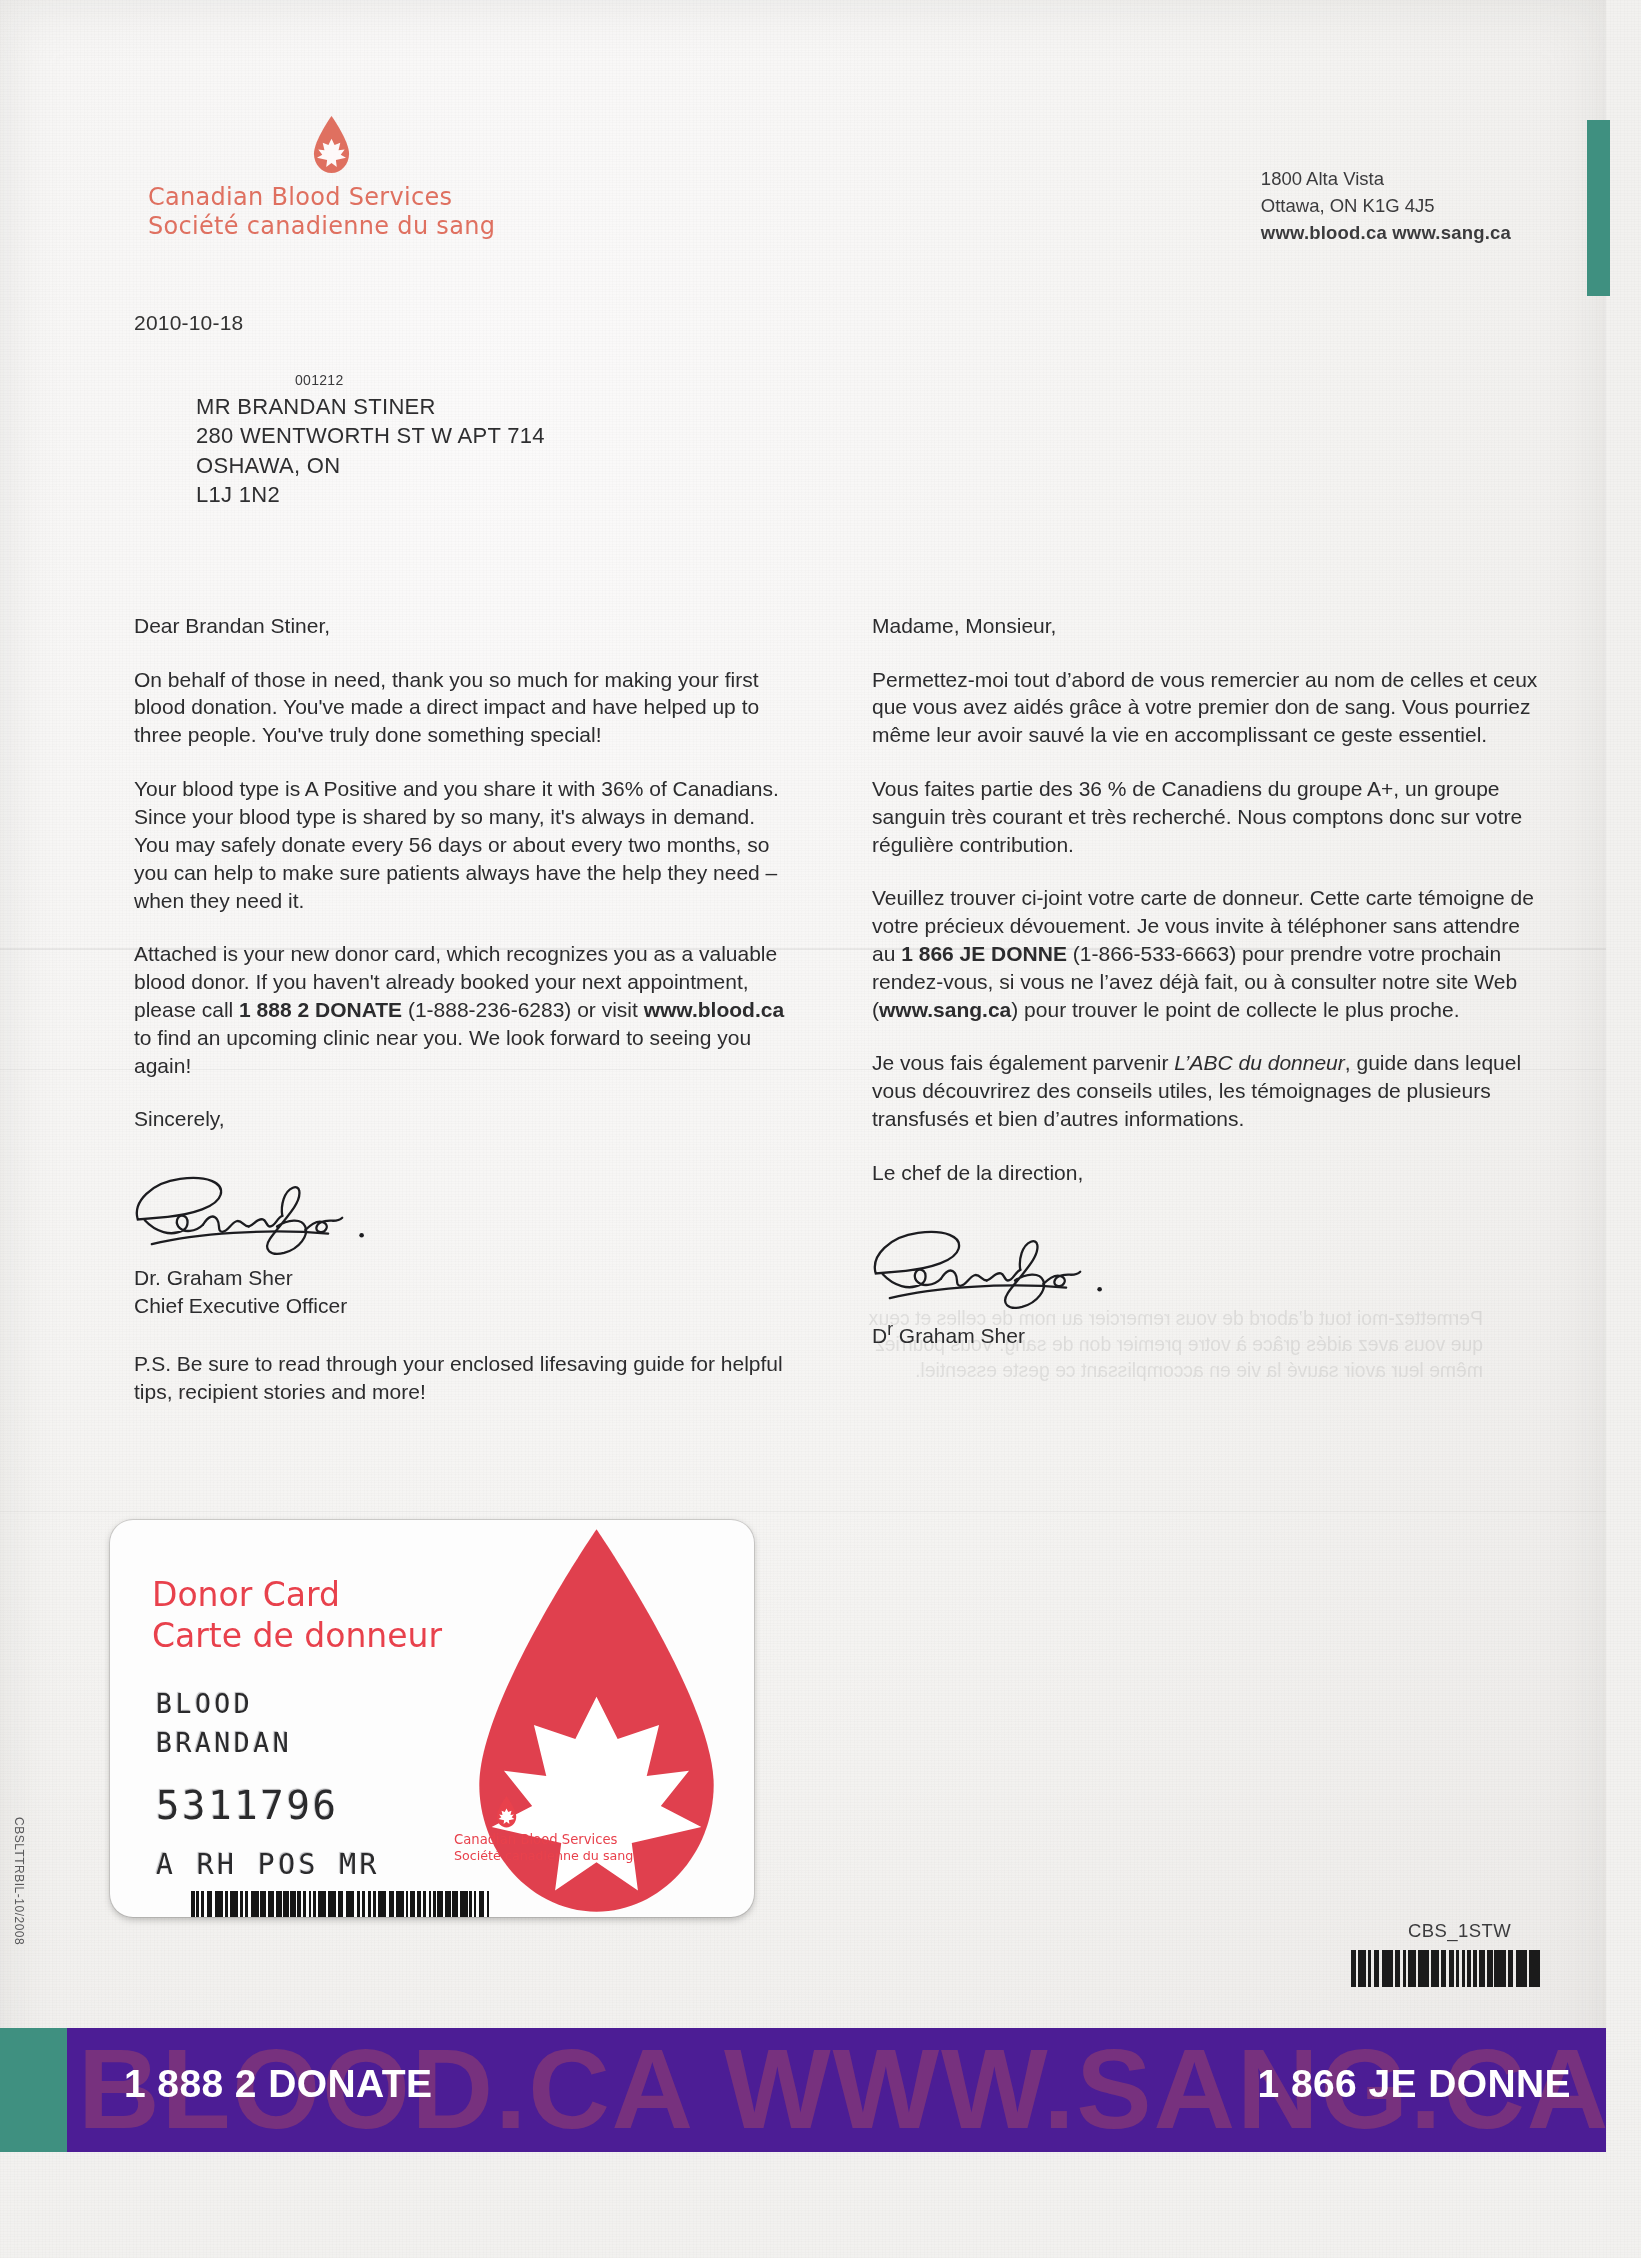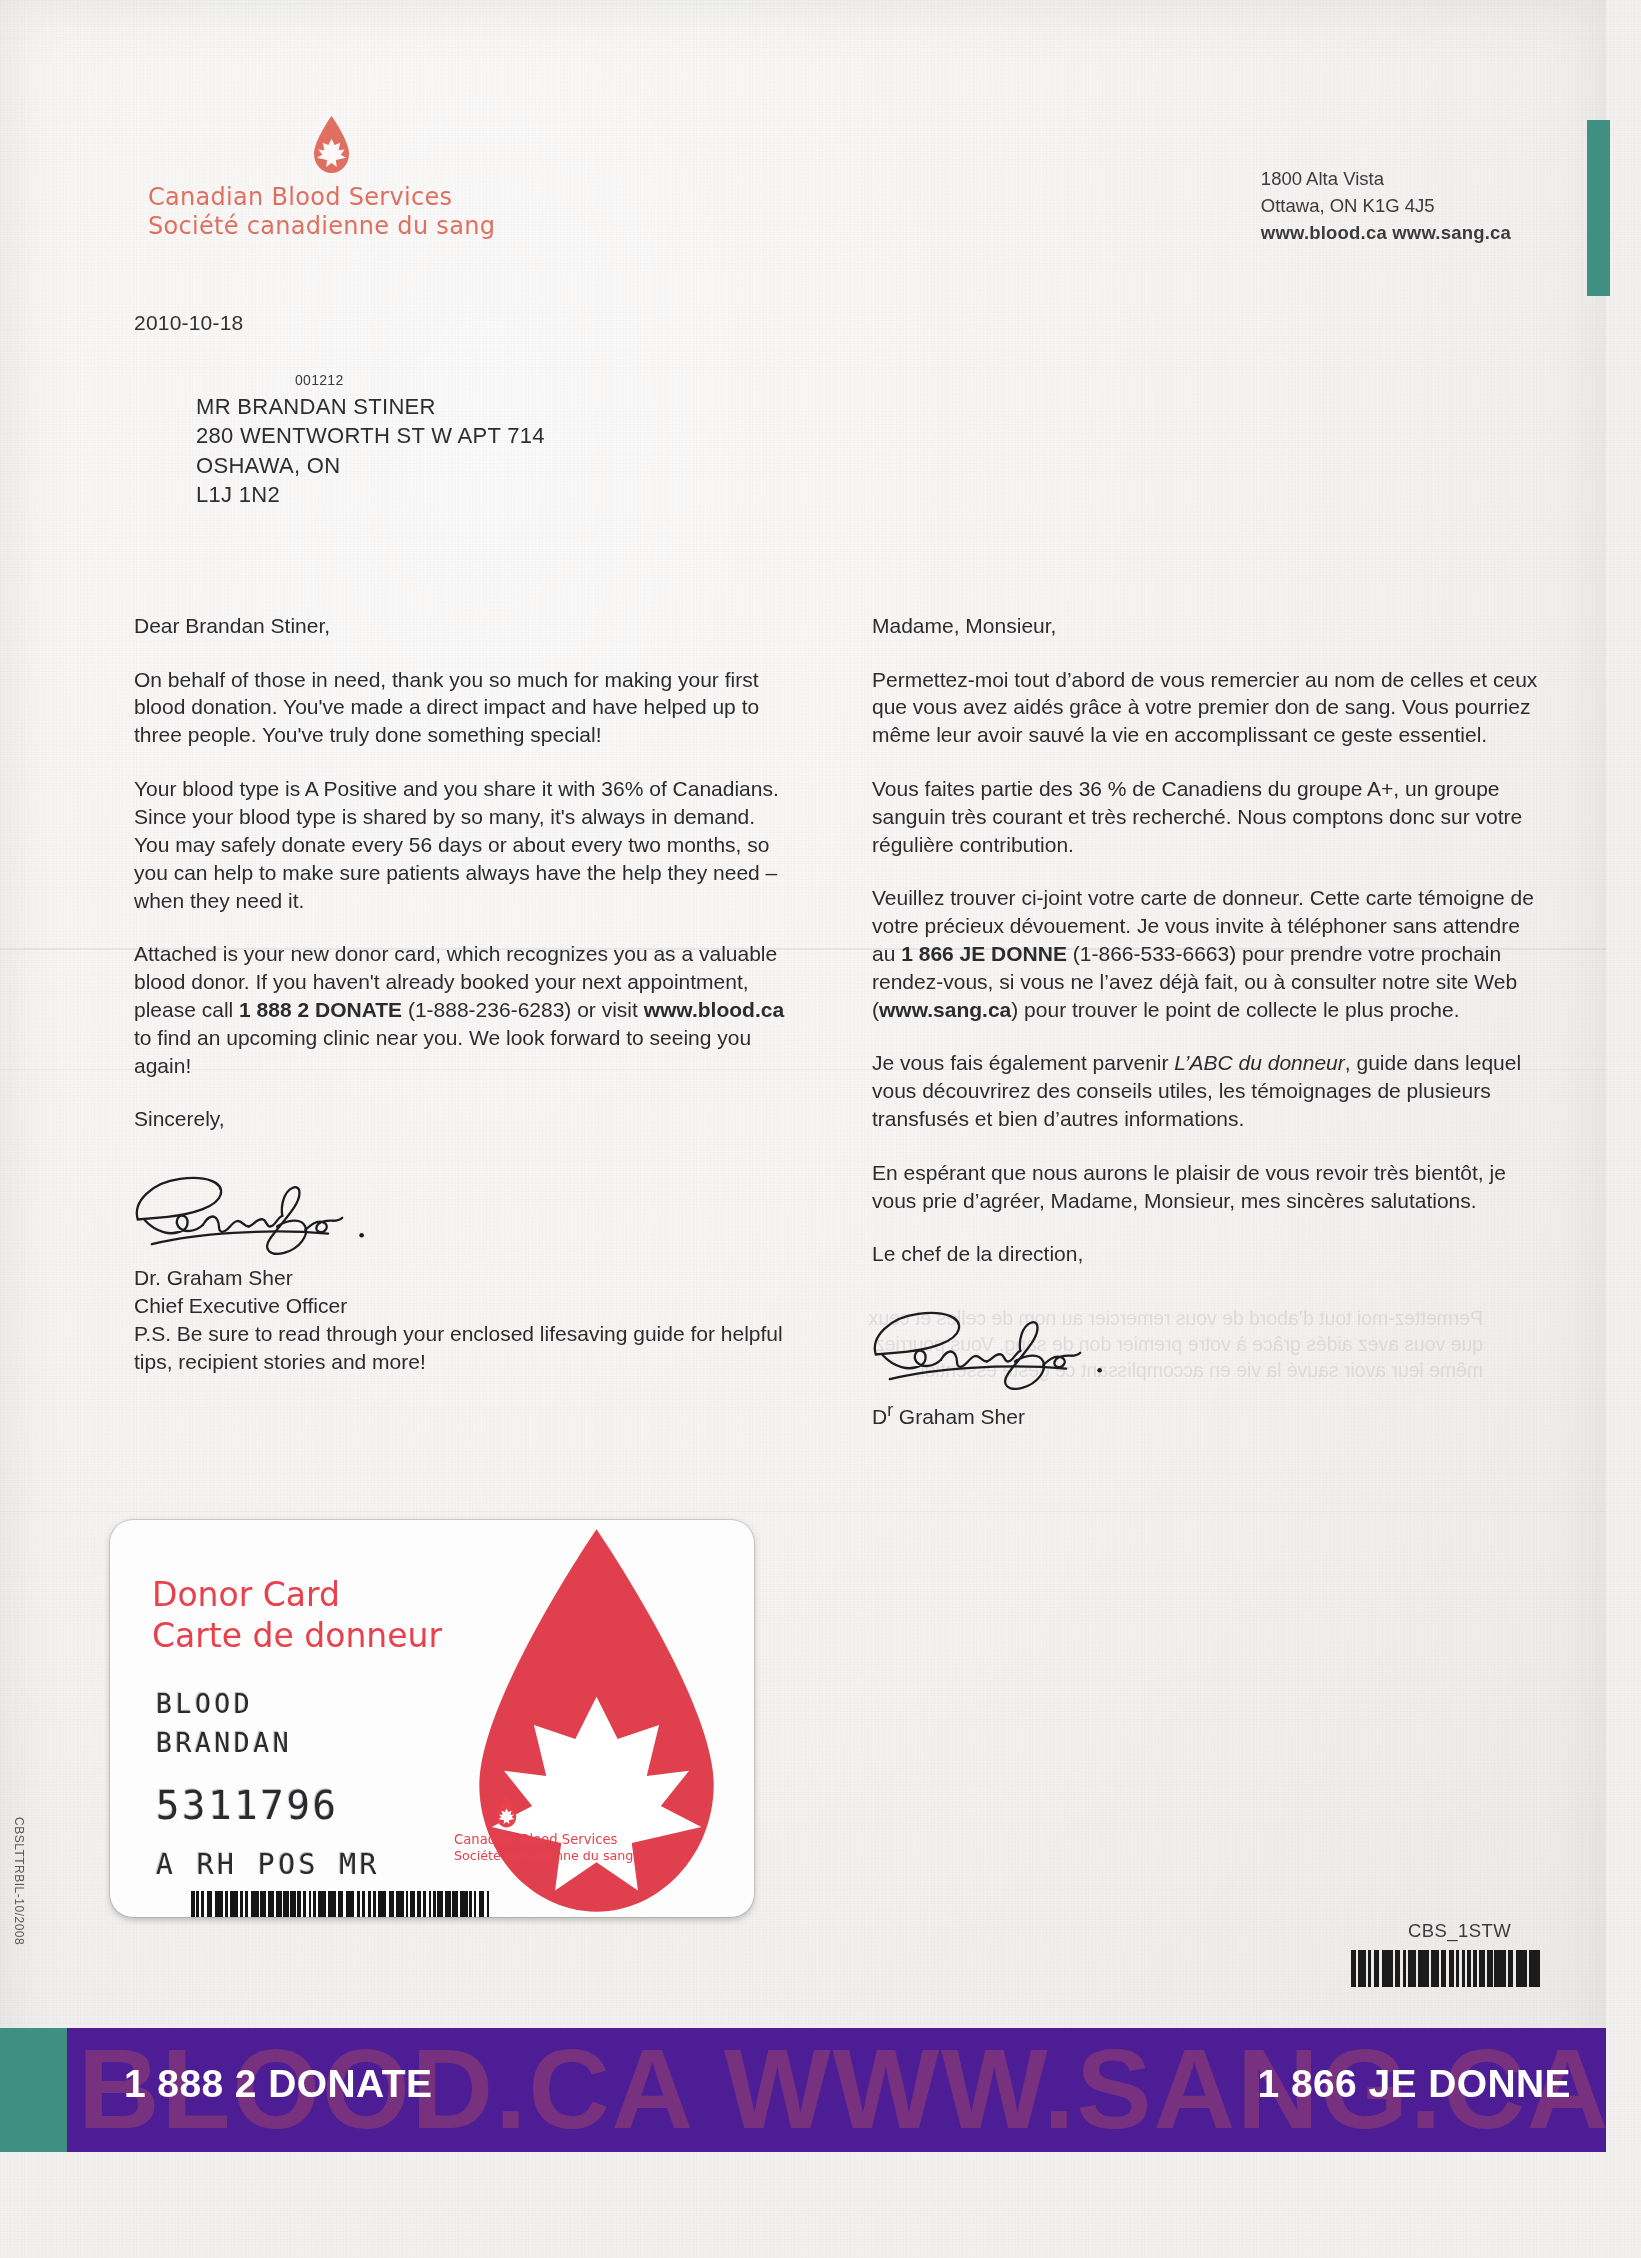--- a/index.html
+++ b/index.html
@@ -205,32 +205,31 @@
           <path d="M140 80 C146 78 150 70 156 72 C160 73 160 80 164 80 C170 80 172 70 178 68"></path>
           <path d="M178 68 C176 56 180 40 190 36 C198 33 200 42 194 54 C188 66 172 82 164 94 C156 106 164 114 180 110 C198 105 208 90 204 80 C200 70 184 72 172 80"></path>
           <path d="M204 84 C212 76 220 72 226 76 C232 80 226 88 220 86 C214 84 216 76 226 74 C234 72 240 76 246 70"></path>
           <path d="M30 100 C80 88 160 82 230 88"></path>
         </g>
         <circle cx="268" cy="90" r="2.6" fill="#1c1c20"></circle>
       </svg>
     </div>
 
     <div class="sig-name">Dr. Graham Sher</div>
-    <div class="sig-name" style="">Chief Executive Officer</div>
+    <div class="sig-name" style="margin-bottom:30px;">Chief Executive Officer</div>
 
     <p>P.S. Be sure to read through your enclosed lifesaving guide for helpful tips, recipient stories and more!</p>
   </div>
 
   <div class="col fr">
     <p>Madame, Monsieur,</p>
     <p>Permettez-moi tout d’abord de vous remercier au nom de celles et ceux que vous avez aidés grâce à votre premier don de sang. Vous pourriez même leur avoir sauvé la vie en accomplissant ce geste essentiel.</p>
     <p>Vous faites partie des 36 % de Canadiens du groupe A+, un groupe sanguin très courant et très recherché. Nous comptons donc sur votre régulière contribution.</p>
     <p><span>Veuillez trouver ci-joint votre carte de donneur. Cette carte témoigne de votre précieux dévouement. Je vous invite à téléphoner sans attendre au </span><b>1 866 JE DONNE</b><span> (1-866-533-6663) pour prendre votre prochain rendez-vous, si vous ne l’avez déjà fait, ou à consulter notre site Web (</span><b>www.sang.ca</b><span>) pour trouver le point de collecte le plus proche.</span></p>
     <p><span>Je vous fais également parvenir </span><i>L’ABC du donneur</i><span>, guide dans lequel vous découvrirez des conseils utiles, les témoignages de plusieurs transfusés et bien d’autres informations.</span></p>
-    <p>En espérant que nous aurons le plaisir de vous revoir très bientôt, je vous prie d’agréer, Madame, Monsieur, mes sincères salutations.</p>
     <p class="tight">Le chef de la direction,</p>
 
     <div class="sig-wrap">
       <svg class="sig-svg" width="371" height="104" viewBox="0 0 420 118" aria-hidden="true">
         <g fill="none" stroke="#1c1c20" stroke-width="2.6" stroke-linecap="round">
           <path d="M14 72 C8 52 30 30 62 26 C92 22 112 30 108 44 C104 58 76 66 48 69 C26 71 14 72 14 72 Z"></path>
           <path d="M22 73 C34 86 52 92 66 84 C72 80 72 70 66 68 C60 66 56 74 60 80 C66 88 80 86 88 78"></path>
           <path d="M88 78 C94 68 100 66 104 72 C108 78 104 86 110 86 C116 86 120 76 126 74 C132 72 134 80 140 80"></path>
           <path d="M140 80 C146 78 150 70 156 72 C160 73 160 80 164 80 C170 80 172 70 178 68"></path>
           <path d="M178 68 C176 56 180 40 190 36 C198 33 200 42 194 54 C188 66 172 82 164 94 C156 106 164 114 180 110 C198 105 208 90 204 80 C200 70 184 72 172 80"></path>

